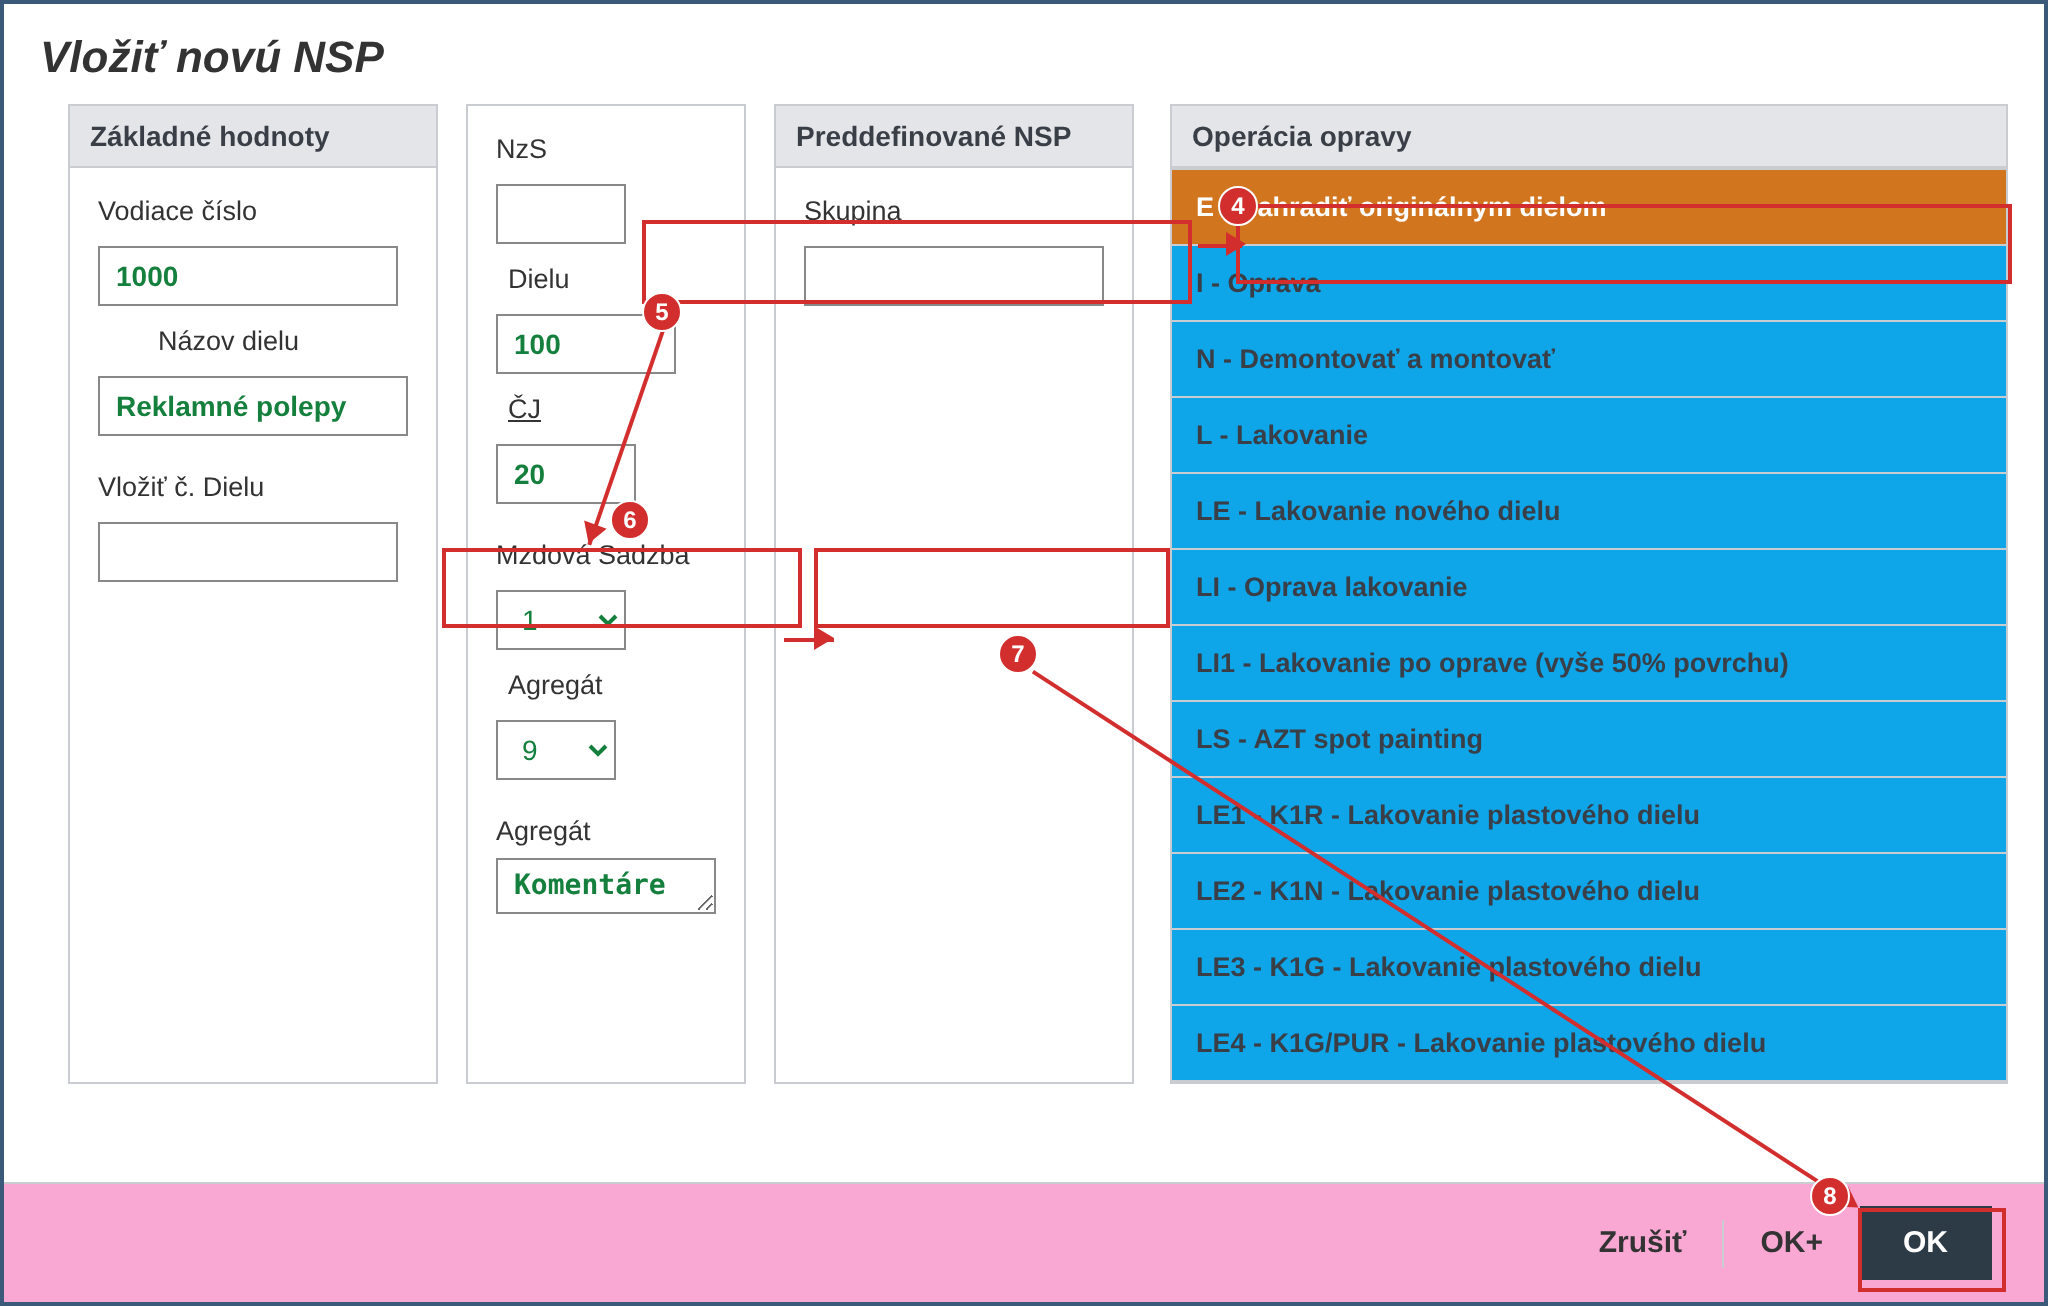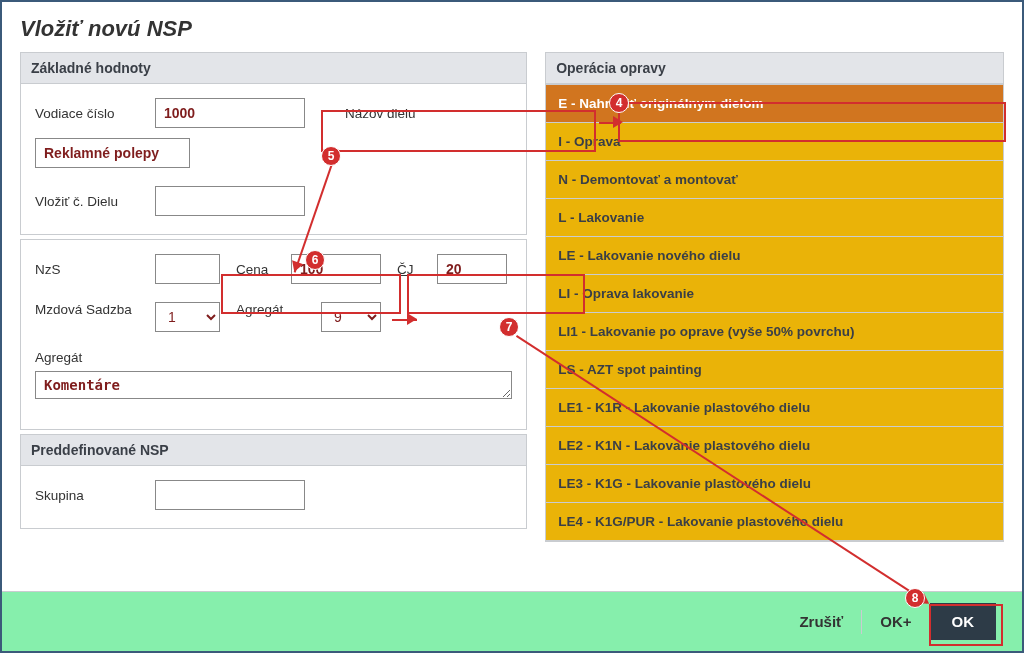--- a/index.html
+++ b/index.html
@@ -17,21 +17,21 @@
     font-weight: bold;
     color: #333;
     padding: 14px 18px 10px 18px;
     font-style: italic;
   }
   .content {
     display: flex;
     gap: 18px;
     padding: 0 18px;
   }
-  .left-col { flex: 1.05; display:flex; flex-direction:column; gap:4px; }
+  .left-col { flex: 1.05; display:flex; flex-direction:row; gap:14px;margin-left:14px; }
   .right-col { flex: 0.95; }
   .panel {
     border: 1px solid #c9ccd0;
     background: #fff;
   }
   .panel-header {
     background: #e3e5e9;
     border-bottom: 1px solid #c9ccd0;
     padding: 7px 10px;
     font-size: 14px;
@@ -54,48 +54,48 @@
     color: #333;
     min-width: 110px;
   }
   .lbl-small { min-width: 70px; }
   .lbl-smaller { min-width: 30px; text-decoration: underline; }
   input[type="text"], select, textarea {
     border: 1px solid #888;
     background: #fff;
     font-size: 14px;
     font-weight: bold;
-    color: #7f1d1d;
+    color: #15803d;
     padding: 5px 8px;
     height: 30px;
   }
   textarea { height: auto; resize: vertical; width:100%; font-weight:bold;}
   select { font-weight: normal; }
   .op-list {
     border-top: 1px solid #c9ccd0;
   }
   .op-item {
     padding: 11px 12px;
     font-size: 13.5px;
     font-weight: bold;
     color: #3a3f47;
     border-bottom: 1px solid #c9ccd0;
-    background: #eab308;
+    background: #0ea5e9;
     cursor: pointer;
   }
   .op-item.selected {
     background: #d1751f;
     color: #fff;
   }
   .footer {
     position: absolute;
     bottom: 0; left: 0; right: 0;
     height: 60px;
     border-top: 1px solid #c9ccd0;
-    background: #86efac;
+    background: #f9a8d4;
     display: flex;
     justify-content: flex-end;
     align-items: center;
     padding: 0 26px;
     gap: 18px;
   }
   .btn-text {
     font-size: 15px;
     font-weight: bold;
     color: #333;
@@ -175,21 +175,21 @@
           <input type="text" style="width: 150px;" value="">
         </div>
       </div>
     </div>
 
     <div class="panel">
       <div class="panel-body">
         <div class="row">
           <span class="lbl">NzS</span>
           <input type="text" style="width: 65px;" value="">
-          <span class="lbl lbl-small" style="margin-left:6px; min-width:45px">Cena</span>
+          <span class="lbl lbl-small" style="margin-left:6px; min-width:45px">Dielu</span>
           <input type="text" style="width: 90px;" value="100">
           <span class="lbl lbl-smaller" style="margin-left:6px">ČJ</span>
           <input type="text" style="width: 70px;" value="20">
         </div>
         <div class="row" style="align-items:flex-start">
           <span class="lbl">Mzdová Sadzba</span>
           <select style="width:65px">
             <option>1</option>
           </select>
           <span class="lbl lbl-small" style="margin-left:6px; min-width:75px">Agregát</span>

